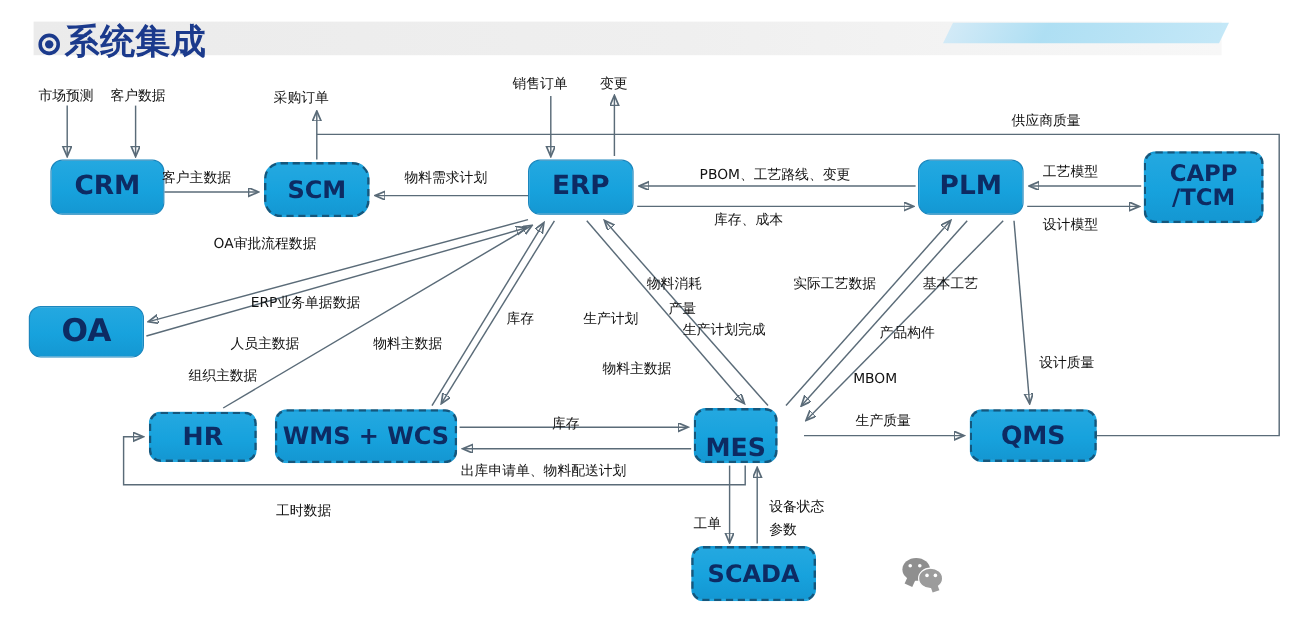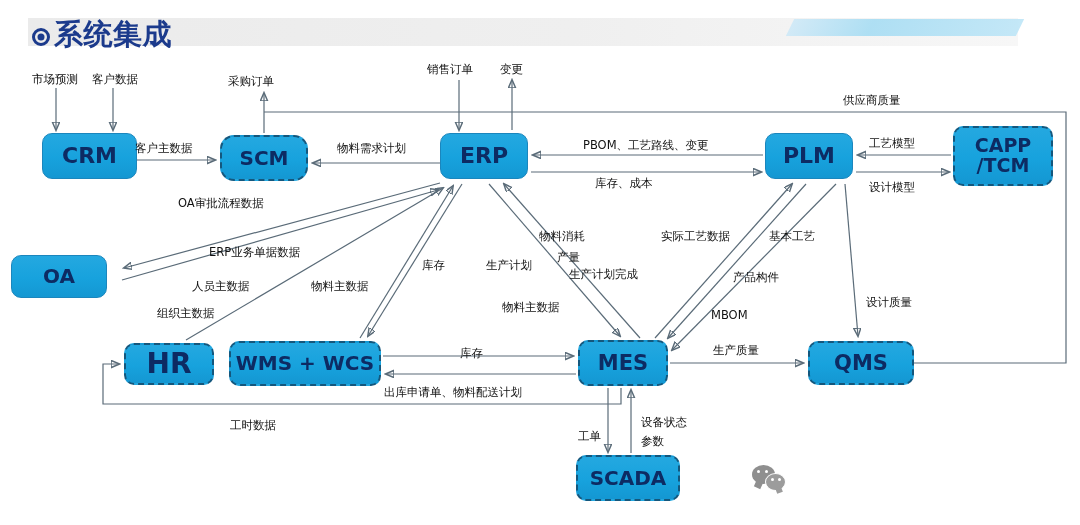--- a/index.html
+++ b/index.html
@@ -185,30 +185,30 @@
       </div>
       <div class="node solid" style="left: 440px; top: 133px; width: 88px; height: 46px; font-size: 22px;">
         <span class="lbl">ERP</span>
       </div>
       <div class="node solid" style="left: 765px; top: 133px; width: 88px; height: 46px; font-size: 22px;">
         <span class="lbl">PLM</span>
       </div>
       <div class="node dashed" style="left: 953px; top: 126px; width: 100px; height: 60px; font-size: 19px;">
         <span class="lbl">CAPP<br>/TCM</span>
       </div>
-      <div class="node solid" style="left: 11px; top: 255px; width: 96px; height: 43px; font-size: 20px; text-align: center;">
+      <div class="node solid" style="left: 24px; top: 255px; width: 96px; height: 43px; font-size: 26px; text-align: center;">
         <span class="lbl">OA</span>
       </div>
-      <div class="node dashed" style="left: 124px; top: 343px; width: 90px; height: 42px; font-size: 28px;">
+      <div class="node dashed" style="left: 124px; top: 343px; width: 90px; height: 42px; font-size: 21px;">
         <span class="lbl">HR</span>
       </div>
       <div class="node dashed" style="left: 229px; top: 341px; width: 152px; height: 45px; font-size: 20px;">
         <span class="lbl">WMS + WCS</span>
       </div>
-      <div class="node dashed" style="left: 578px; top: 340px; width: 90px; height: 46px; font-size: 21px;">
+      <div class="node dashed" style="left: 578px; top: 340px; width: 70px; height: 46px; font-size: 21px; align-items: flex-end;">
         <span class="lbl">MES</span>
       </div>
       <div class="node dashed" style="left: 808px; top: 341px; width: 106px; height: 44px; font-size: 21px;">
         <span class="lbl">QMS</span>
       </div>
       <div class="node dashed" style="left: 576px; top: 455px; width: 104px; height: 46px; font-size: 20px;">
         <span class="lbl">SCADA</span>
       </div>
     </div>
 

